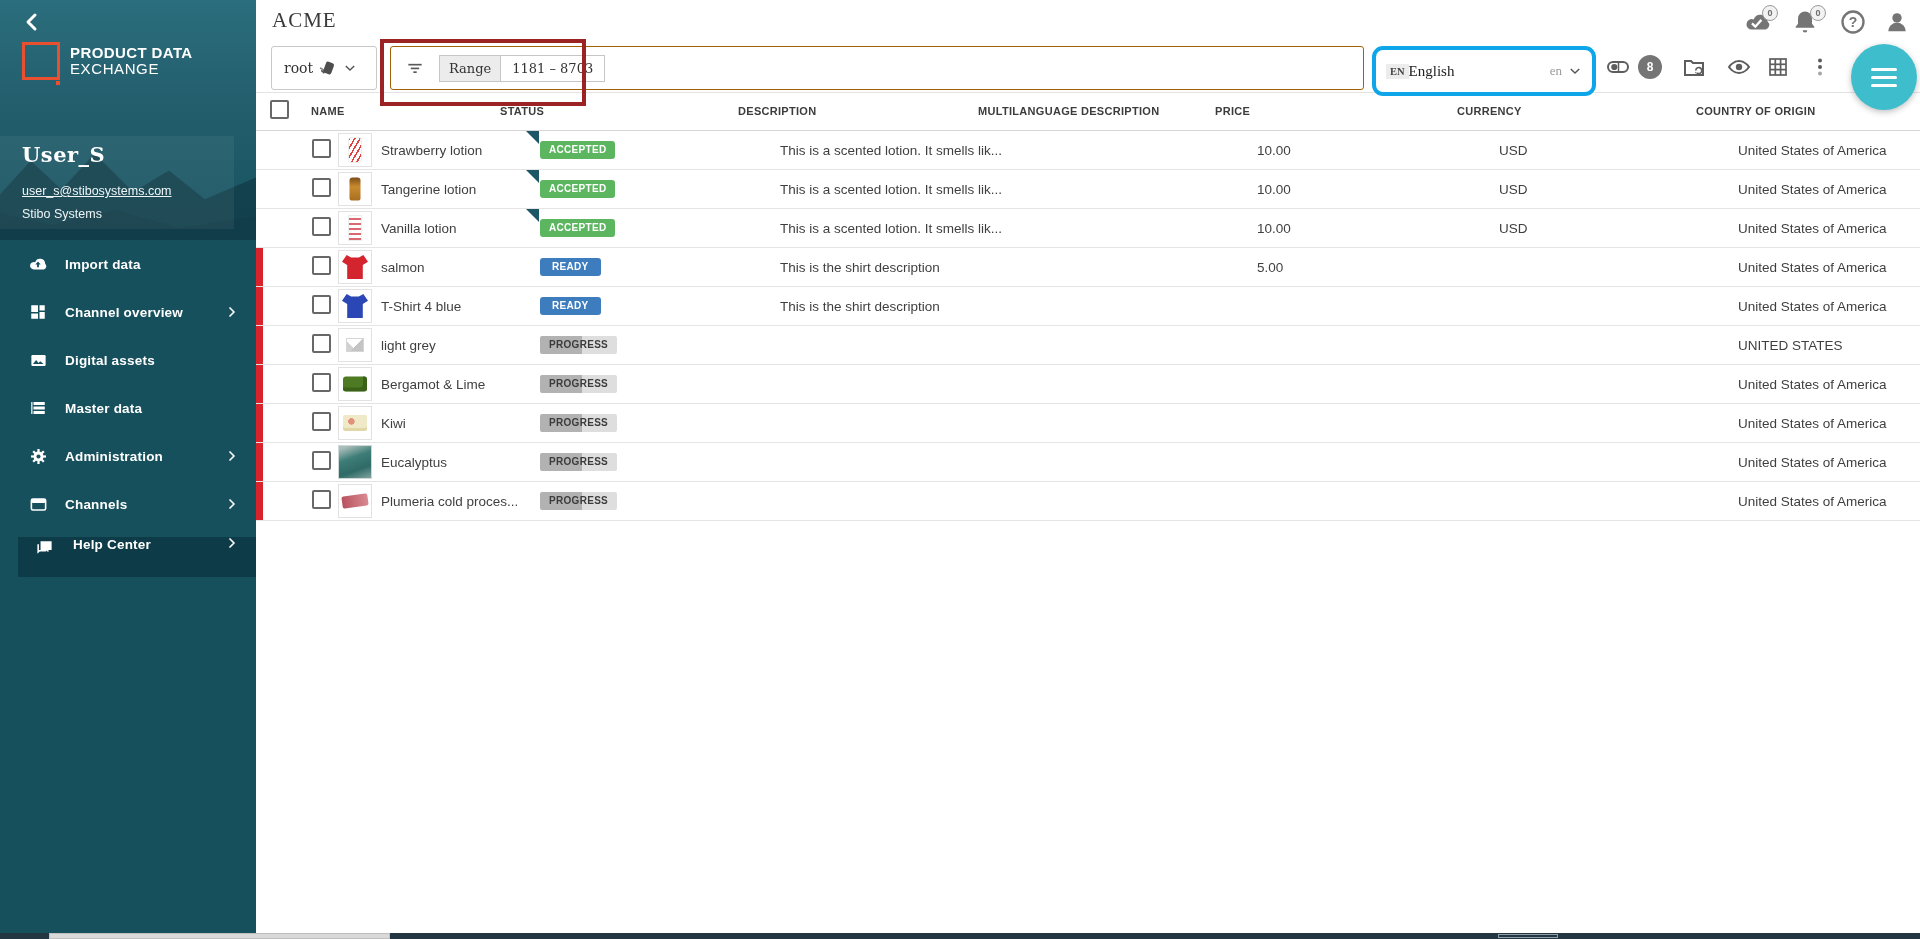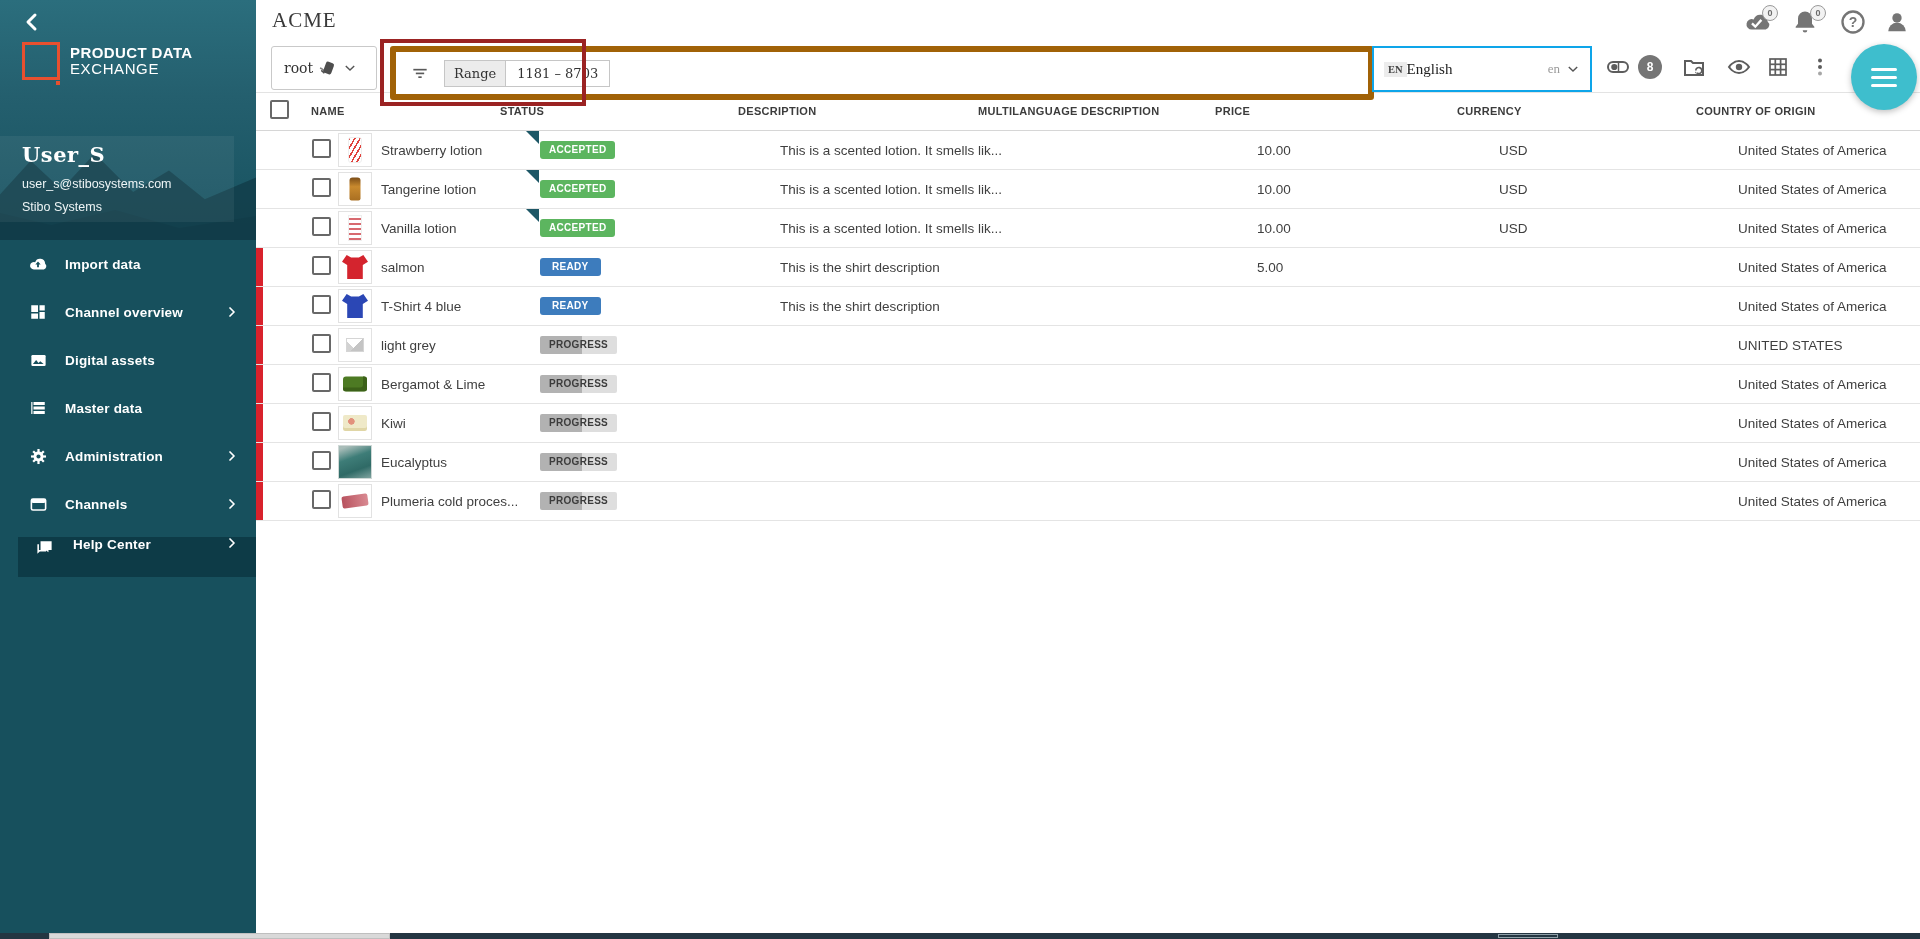--- a/index.html
+++ b/index.html
@@ -16,21 +16,21 @@
     clip-path:polygon(0 55%,20% 75%,45% 50%,70% 80%,100% 60%,100% 100%,0 100%);}
   .back-btn{position:absolute;top:10px;left:20px;width:24px;height:24px;color:#fff;z-index:5;cursor:pointer;}
   .logo{position:absolute;top:42px;left:22px;display:flex;align-items:center;gap:10px;z-index:5;}
   .logo-mark{width:32px;height:32px;border:3px solid #e8502f;position:relative;}
   .logo-mark::after{content:"";position:absolute;right:-3px;bottom:-8px;width:4px;height:4px;background:#e8502f;}
   .logo-text{line-height:1.05;}
   .logo-line1{font-size:15px;font-weight:700;letter-spacing:.4px;}
   .logo-line2{font-size:15px;font-weight:300;letter-spacing:.6px;}
   .user-wrap{position:absolute;top:136px;left:0;width:212px;padding:6px 0 8px 22px;background:rgba(255,255,255,.06);z-index:5;}
   .user-name{font-family:"DejaVu Serif","Liberation Serif",serif;font-size:21px;font-weight:700;letter-spacing:.5px;}
-  .user-email{font-size:12.5px;margin-top:10px;color:#eef5f6;}
+  .user-email{font-size:12.5px;margin-top:17px;color:#eef5f6;text-decoration:underline;}
   .user-company{font-size:12.5px;margin-top:9px;color:#eef5f6;}
   .nav{position:absolute;top:240px;left:0;width:256px;bottom:0;background:#17505d;}
   .nav-item{height:48px;display:flex;align-items:center;cursor:pointer;position:relative;}
   .nav-icon{width:20px;height:20px;margin-left:28px;display:flex;align-items:center;justify-content:center;color:#fff;}
   .nav-label{margin-left:17px;font-size:13.5px;font-weight:600;letter-spacing:.2px;}
   .nav-chev{position:absolute;right:18px;width:12px;height:12px;color:#fff;}
   .help-item{position:absolute;top:297px;left:18px;right:0;height:40px;background:#0d3b47;display:flex;cursor:pointer;}
   .help-item .nav-icon{margin-left:16px;}
   .help-item .nav-label{margin-left:19px;}
 
@@ -39,28 +39,28 @@
   .hdr-icon{position:absolute;top:8px;width:30px;height:30px;color:#757575;z-index:5;cursor:pointer;}
   .hdr-badge{position:absolute;top:-3px;right:-5px;width:14px;height:14px;border-radius:50%;background:#f2f2f2;border:1px solid #9a9a9a;
     color:#6b6b6b;font-size:9px;font-weight:700;display:flex;align-items:center;justify-content:center;}
 
   
   .ctx-select{position:absolute;left:271px;top:46px;width:104px;height:42px;border:1px solid #c9c9c9;border-radius:3px;background:#fff;
     display:flex;align-items:center;z-index:5;cursor:pointer;}
   .ctx-label{font-family:"DejaVu Serif","Liberation Serif",serif;font-size:14px;color:#333;margin-left:12px;}
   .ctx-icon{width:20px;height:20px;color:#4e4e4e;margin-left:4px;}
   .ctx-chev{width:14px;height:14px;color:#555;margin-left:6px;}
-  .filter-input{position:absolute;left:390px;top:46px;width:972px;height:42px;border:6px solid #a16207;border-radius:3px;background:#fff;
+  .filter-input{position:absolute;left:390px;top:46px;width:972px;height:42px;border:1px solid #a16207;border-radius:3px;background:#fff;
     display:flex;align-items:center;z-index:4;}
   .funnel{width:20px;height:20px;color:#5a5a5a;margin-left:14px;}
   .chip{display:flex;align-items:center;margin-left:14px;font-family:"DejaVu Serif","Liberation Serif",serif;font-size:13px;color:#333;}
   .chip-label{background:#ececec;border:1px solid #c6c6c6;padding:5px 9px;}
   .chip-value{background:#fff;border:1px solid #c6c6c6;border-left:none;padding:5px 11px;}
   .annotation{position:absolute;left:380px;top:39px;width:198px;height:59px;border:4px solid #9b2323;z-index:50;pointer-events:none;}
-  .lang-select{position:absolute;left:1372px;top:46px;width:216px;height:42px;border:2px solid #0ea5e9;border-radius:0;background:#fff;
+  .lang-select{position:absolute;left:1372px;top:46px;width:216px;height:42px;border:4px solid #0ea5e9;border-radius:11px;background:#fff;
     display:flex;align-items:center;z-index:5;cursor:pointer;}
   .lang-code{background:#ececec;color:#444;font-family:"Liberation Serif",serif;font-size:10.5px;font-weight:700;padding:2px 4px;margin-left:10px;}
   .lang-value{font-family:"Liberation Serif",serif;font-size:15px;color:#222;flex:1;}
   .lang-short{font-family:"Liberation Serif",serif;font-size:13px;color:#9a9a9a;margin-right:6px;}
   .lang-chev{width:14px;height:14px;color:#555;margin-right:10px;}
   .tool-icon{position:absolute;top:55px;width:24px;height:24px;color:#5d5d5d;z-index:5;cursor:pointer;}
   .count-badge{position:absolute;left:1638px;top:55px;width:24px;height:24px;border-radius:50%;background:#757575;color:#fff;
     font-size:12px;font-weight:700;display:flex;align-items:center;justify-content:center;z-index:5;}
   .fab{position:absolute;left:1851px;top:44px;width:66px;height:66px;border-radius:50%;background:#3ebecd;z-index:40;
     box-shadow:0 2px 6px rgba(0,0,0,.25);display:flex;align-items:center;justify-content:center;flex-direction:column;gap:5px;cursor:pointer;}

